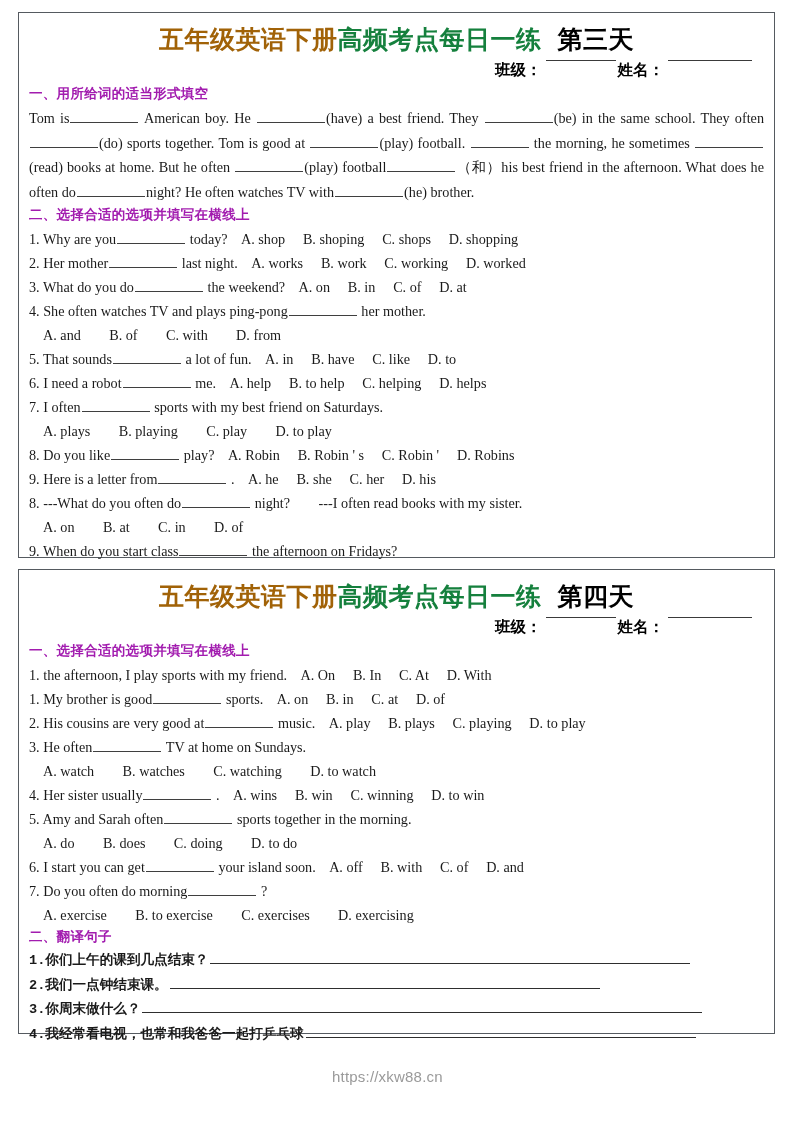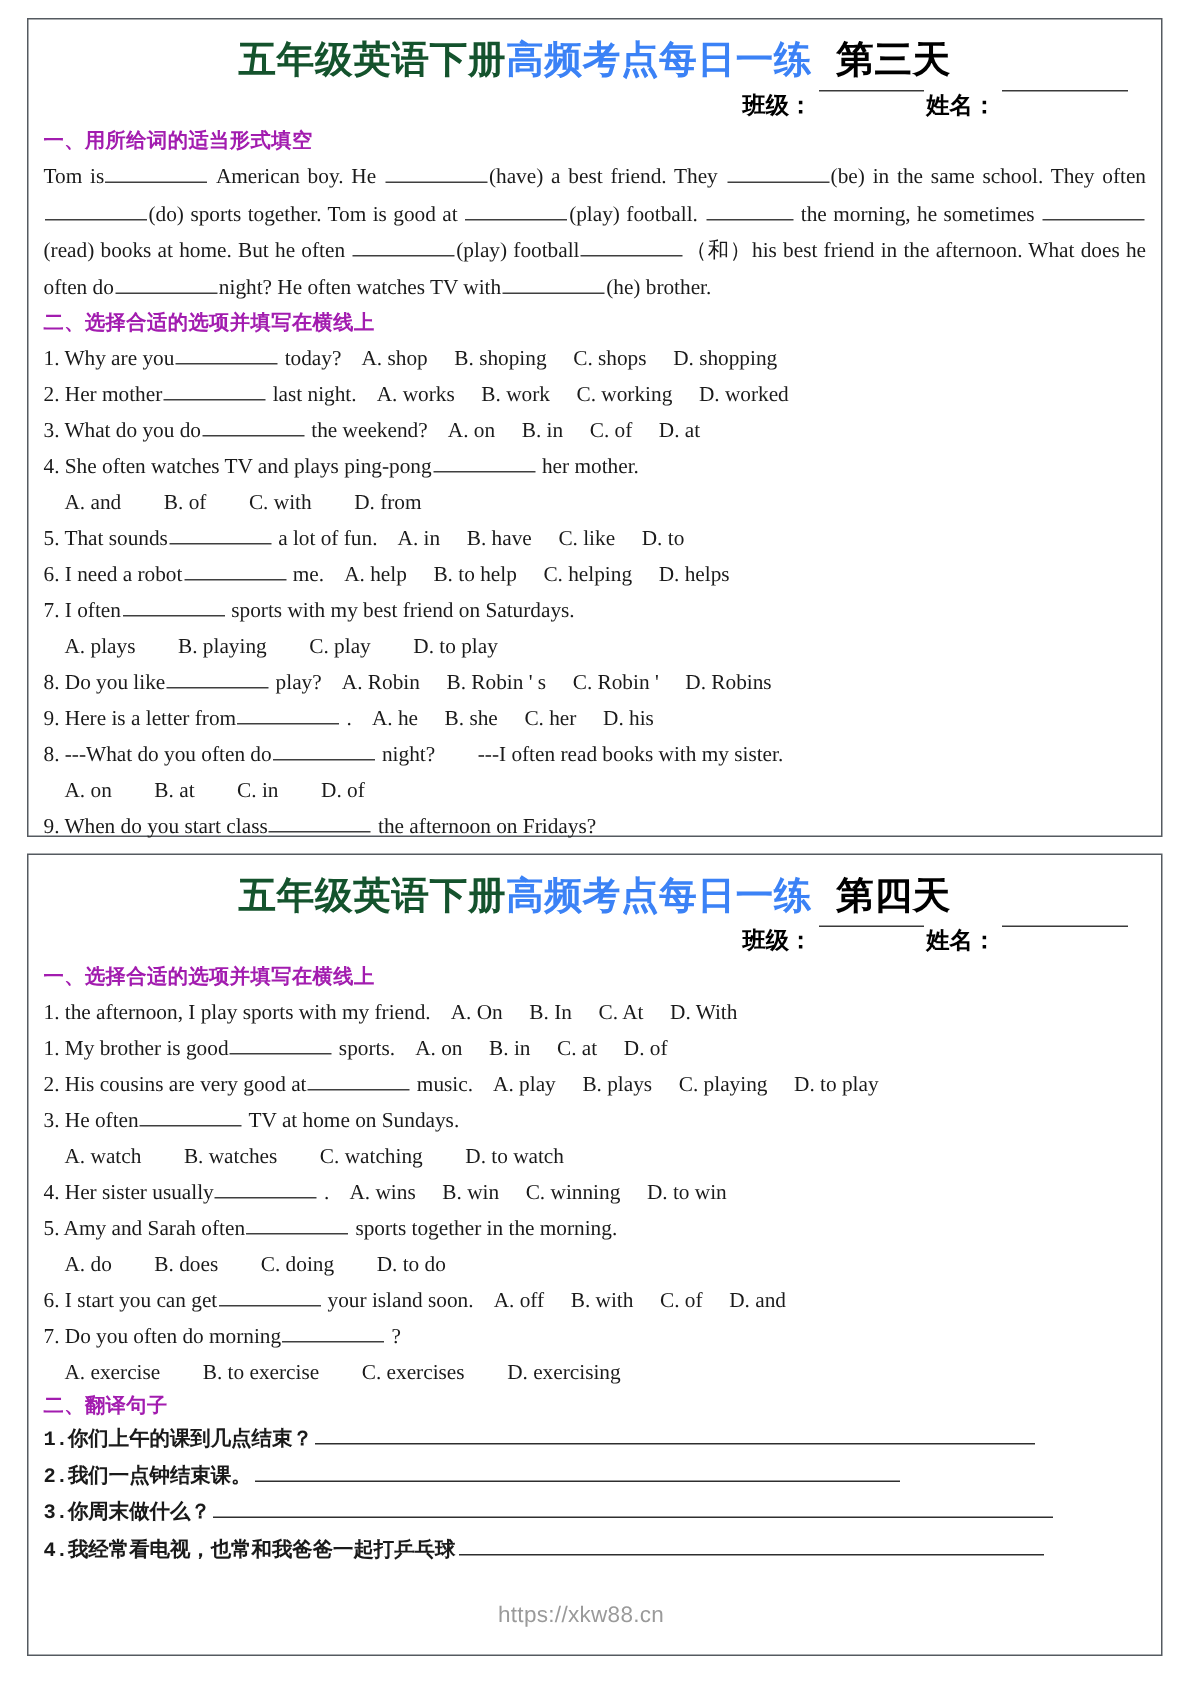--- a/index.html
+++ b/index.html
@@ -26,37 +26,37 @@
 
   
   .sheet {
     border: 1.6px solid #555a60;
     box-sizing: border-box;
     padding: 6px 10px 4px 10px;
     background: #fff;
     position: relative;
   }
   .sheet--first { height: 546px; }
-  .sheet--second { height: 535px; margin-top: 11px; }
+  .sheet--second { height: 465px; margin-top: 11px; }
 
   
   .title-row {
     text-align: center;
     white-space: nowrap;
     padding-top: 4px;
     padding-bottom: 2px;
   }
   .title-txt {
     font-family: "DejaVu Serif", "Liberation Serif", serif;
     font-weight: 700;
     font-size: 25px;
     letter-spacing: 0.5px;
-    color: #14532d;
-  }
-  .title-red { color: #3b82f6; text-align: right; }
+    color: #a16207;
+  }
+  .title-red { color: #15803d; text-align: right; }
   .title-day { margin-left: 16px; color: #000; }
 
   
   .idline {
     display: flex;
     justify-content: flex-end;
     align-items: flex-start;
     font-size: 15.5px;
     font-weight: 700;
     font-family: "DejaVu Serif", "Liberation Serif", serif;

